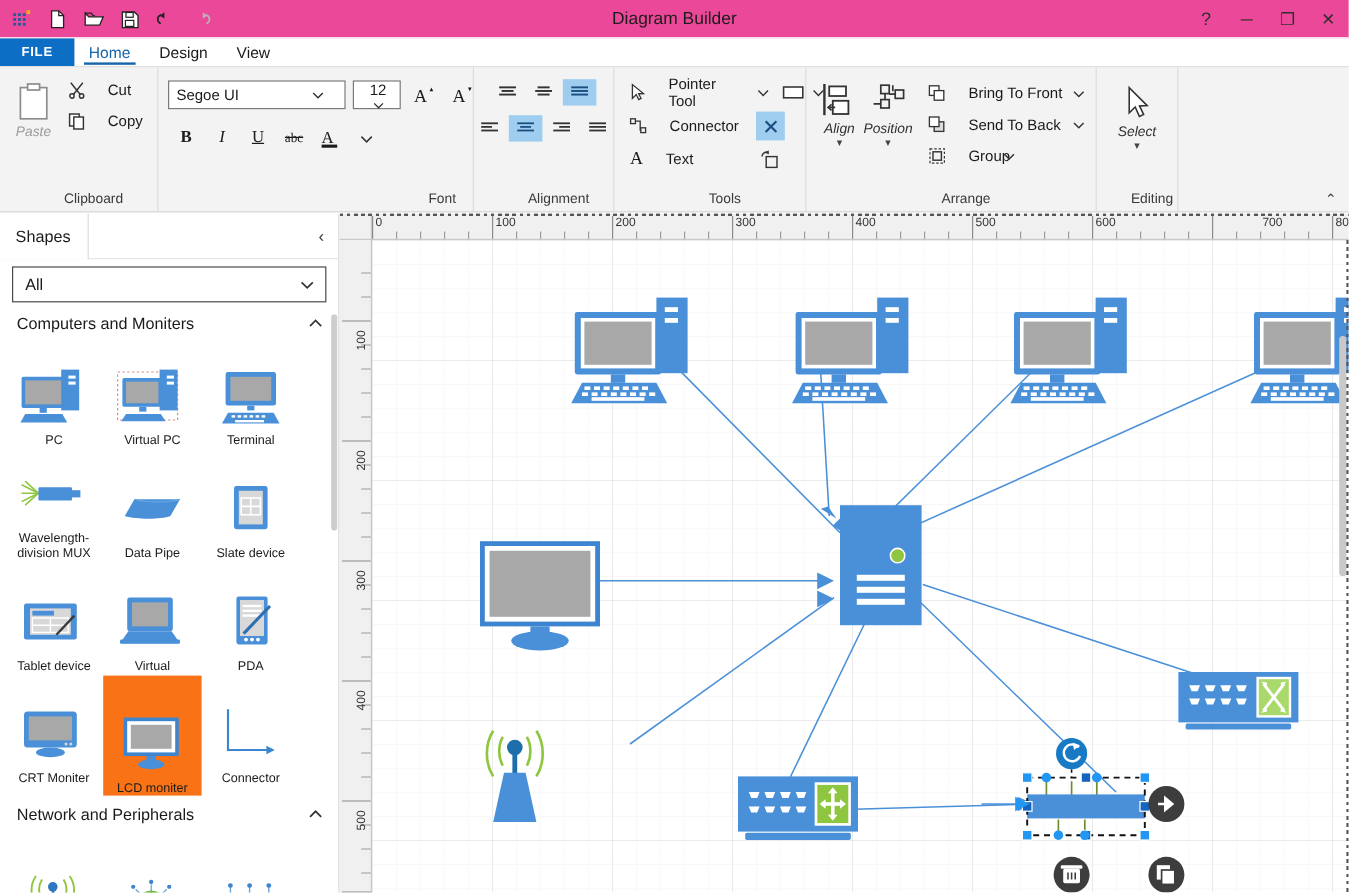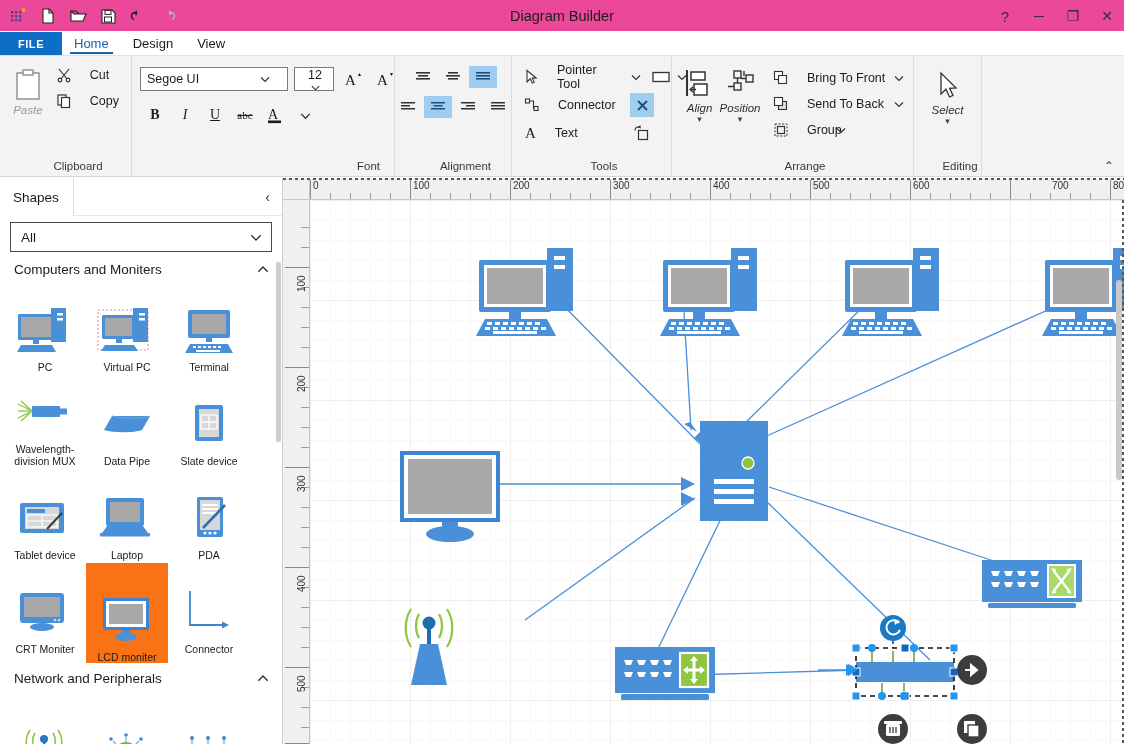--- a/index.html
+++ b/index.html
@@ -734,21 +734,21 @@
 
         <div class="shapecell">
           <div class="shape-ico">
             <svg width="62" height="46" viewBox="0 0 62 46">
               <rect x="10" y="3" width="38" height="28" rx="2" fill="#4a90d9"></rect>
               <rect x="14" y="7" width="30" height="20" fill="#a8a8a8"></rect>
               <path d="M4 41 11 31h36l7 10z" fill="#4a90d9"></path>
               <rect x="4" y="38" width="50" height="3.5" rx="1.2" fill="#4a90d9"></rect>
             </svg>
           </div>
-          <div class="shape-cap">Laptop</div>
+          <div class="shape-cap">Virtual</div>
         </div>
 
         <div class="shapecell">
           <div class="shape-ico">
             <svg width="62" height="46" viewBox="0 0 62 46">
               <rect x="19" y="2" width="26" height="40" rx="2" fill="#4a90d9"></rect>
               <rect x="22" y="5" width="20" height="30" fill="#d8d8d8"></rect>
               <g fill="#fff">
                   <rect x="24" y="9" width="16" height="2"></rect>
                   <rect x="24" y="13" width="16" height="2"></rect>

